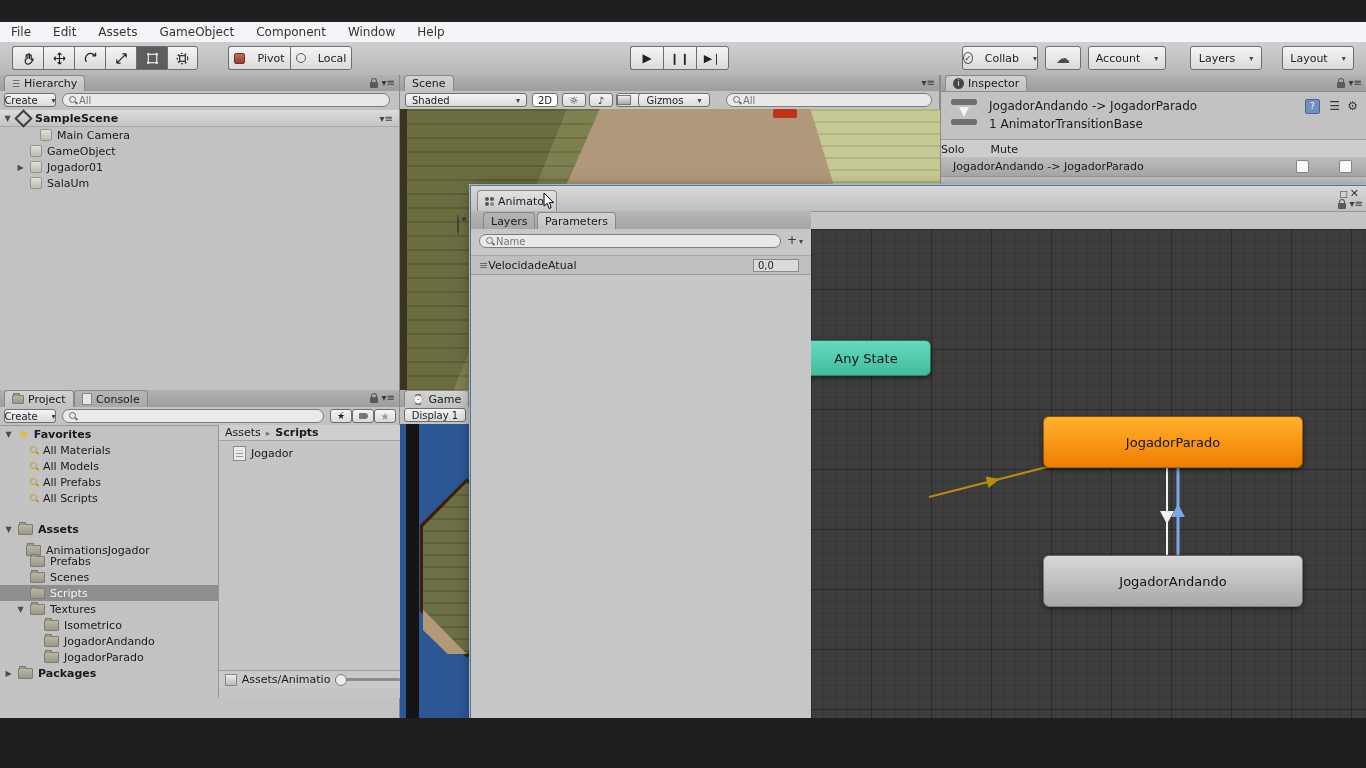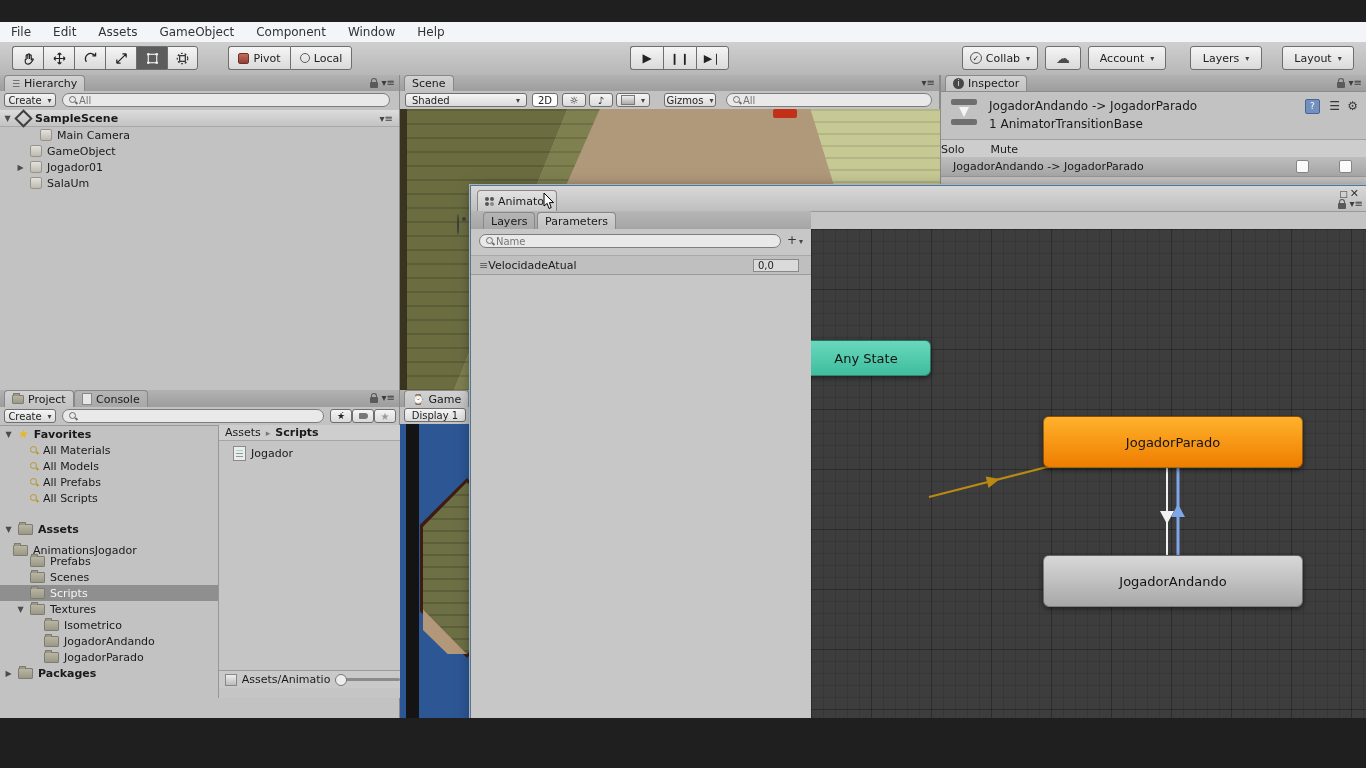--- a/index.html
+++ b/index.html
@@ -6,21 +6,21 @@
   #screen{position:relative;width:1366px;height:768px;background:#222;overflow:hidden;
           font-family:"DejaVu Sans",sans-serif;color:#1a1a1a;-webkit-font-smoothing:antialiased}
   .abs{position:absolute}
   
   .menubar{left:0;top:22px;width:1366px;height:20px;background:#f3f5f8;border-bottom:1px solid #9aa2ae;
            display:flex;align-items:center;font-size:12px;color:#333}
   .menubar span{padding:0 11px}
   
   .toolbar{left:0;top:42px;width:1366px;height:33px;background:linear-gradient(#cfcfcf,#b7b7b7);border-bottom:1px solid #898989}
   .ubtn{background:linear-gradient(#f5f5f5,#dadada);border:1px solid #6e6e6e;font-size:11px;color:#222;
-        display:flex;align-items:center;justify-content:center;gap:4px;border-radius:3px;box-sizing:border-box}
+        display:flex;align-items:center;justify-content:center;gap:12px;border-radius:3px;box-sizing:border-box}
   .toolgrp{display:flex}
   .toolgrp .ubtn{border-radius:0;border-right:none;width:31px;height:24px}
   .toolgrp .ubtn:first-child{border-radius:3px 0 0 3px}
   .toolgrp .ubtn:last-child{border-radius:0 3px 3px 0;border-right:1px solid #6e6e6e}
   .ubtn.active{background:#5d5d5d;color:#f2f2f2}
   .ubtn svg{display:block}
   .ddarrow{font-size:8px;color:#444;margin-left:2px}
   
   .panel{background:#c2c2c2;box-sizing:border-box;border-right:1px solid #8a8a8a}
   .tabstrip{position:absolute;left:0;top:0;right:0;background:linear-gradient(#b2b2b2,#9d9d9d);border-bottom:1px solid #8d8d8d}
@@ -232,21 +232,21 @@
       <div class="abs ubtn" style="left:162px;top:2px;width:24px;height:14px">
           <span style="font-size:10px">☼</span>
         </div>
       <div class="abs ubtn" style="left:189px;top:2px;width:24px;height:14px">
           <span style="font-size:10px">♪</span>
         </div>
       <div class="abs ubtn" style="left:216px;top:2px;width:34px;height:14px">
           <span style="width:12px;height:8px;background:linear-gradient(#eee,#aaa);border:1px solid #777"></span>
           <span class="ddarrow">▾</span>
         </div>
-      <div class="abs ubtn" style="left:264px;top:2px;width:52px;height:14px;font-size:10px">
+      <div class="abs ubtn" style="left:238px;top:2px;width:72px;height:14px;font-size:10px">
           <span>Gizmos</span>
           <span class="ddarrow">▾</span>
         </div>
       <div class="abs search" style="left:326px;top:2px;width:206px;height:14px">
         <span class="loupe"></span>
         <input placeholder="All" style="">
       </div>
     </div>
 
     <div class="abs" style="left:0;top:34px;width:540px;height:281px;background:#b0987a;overflow:hidden">
@@ -367,21 +367,21 @@
         </div>
       <div class="trow" style="top:65px;padding-left:30px">
           <span class="loupe gold"></span>
           <span>All Scripts</span>
         </div>
       <div class="trow" style="top:96px;padding-left:4px">
           <span class="car">▼</span>
           <span class="folder"></span>
           <span class="b">Assets</span>
         </div>
-      <div class="trow" style="top:117px;padding-left:13px">
+      <div class="trow" style="top:117px;padding-left:26px">
           <span class="folder"></span>
           <span>AnimationsJogador</span>
         </div>
       <div class="trow" style="top:128px;padding-left:30px">
           <span class="folder"></span>
           <span>Prefabs</span>
         </div>
       <div class="trow" style="top:144px;padding-left:30px">
           <span class="folder"></span>
           <span>Scenes</span>

